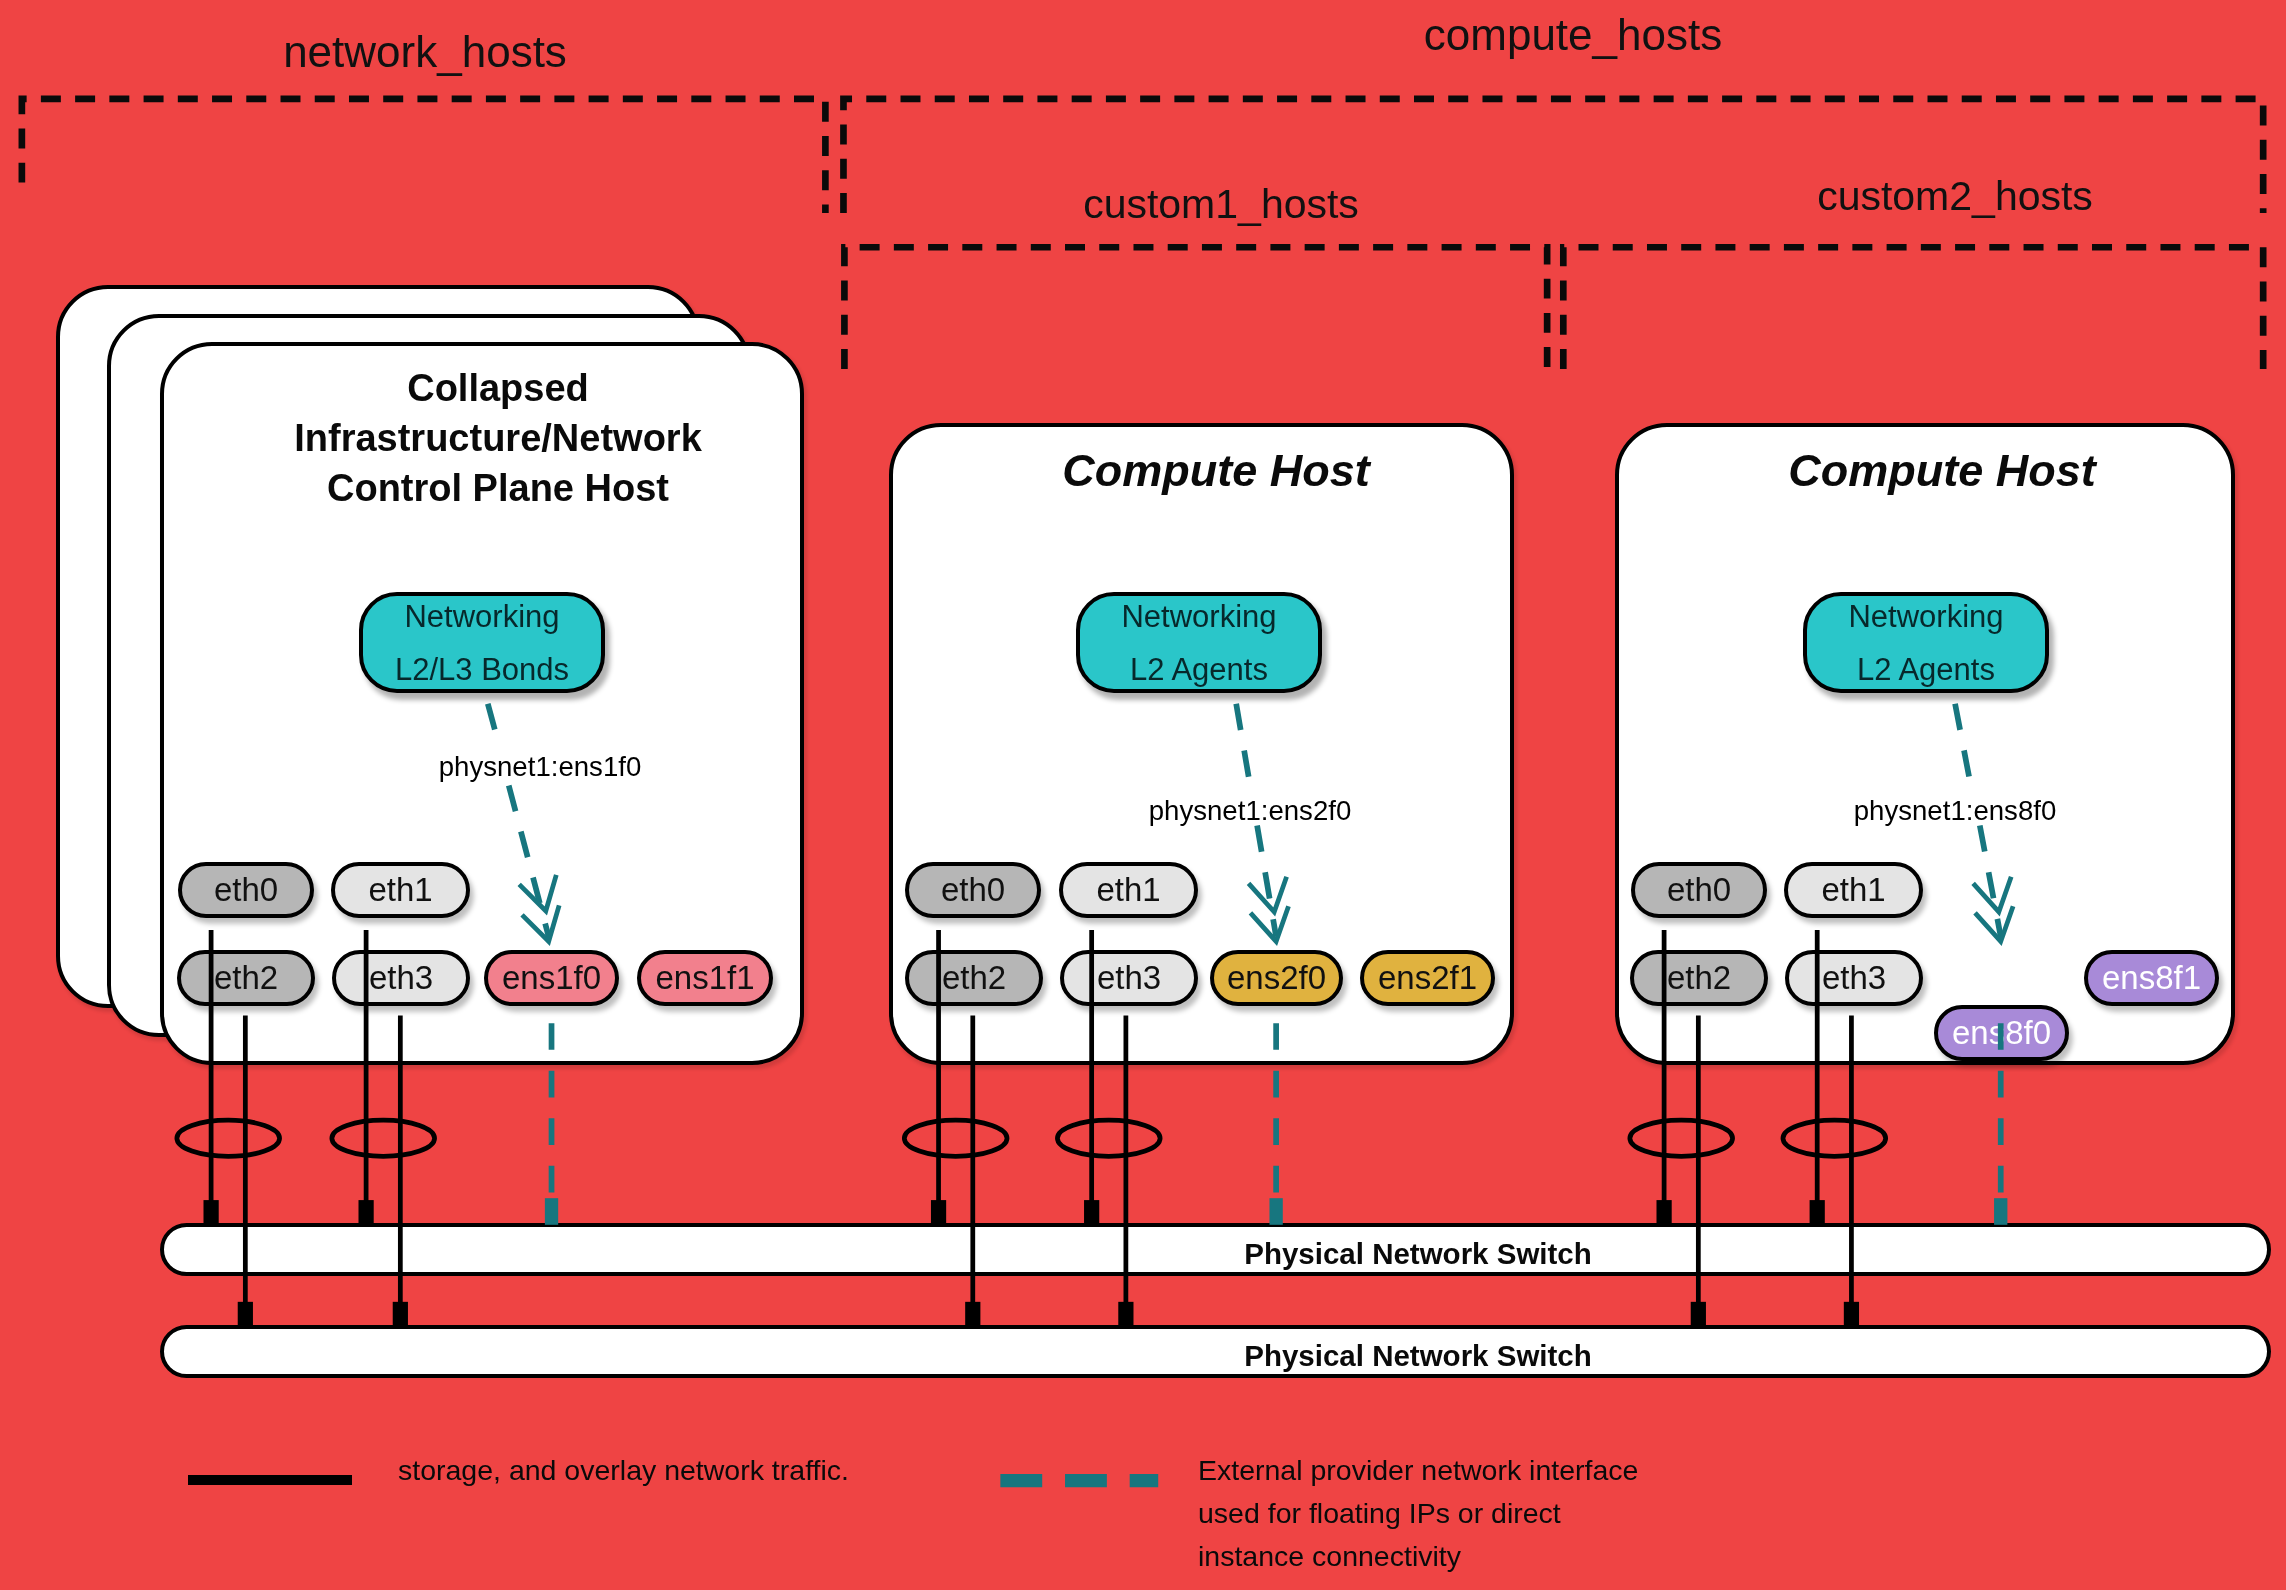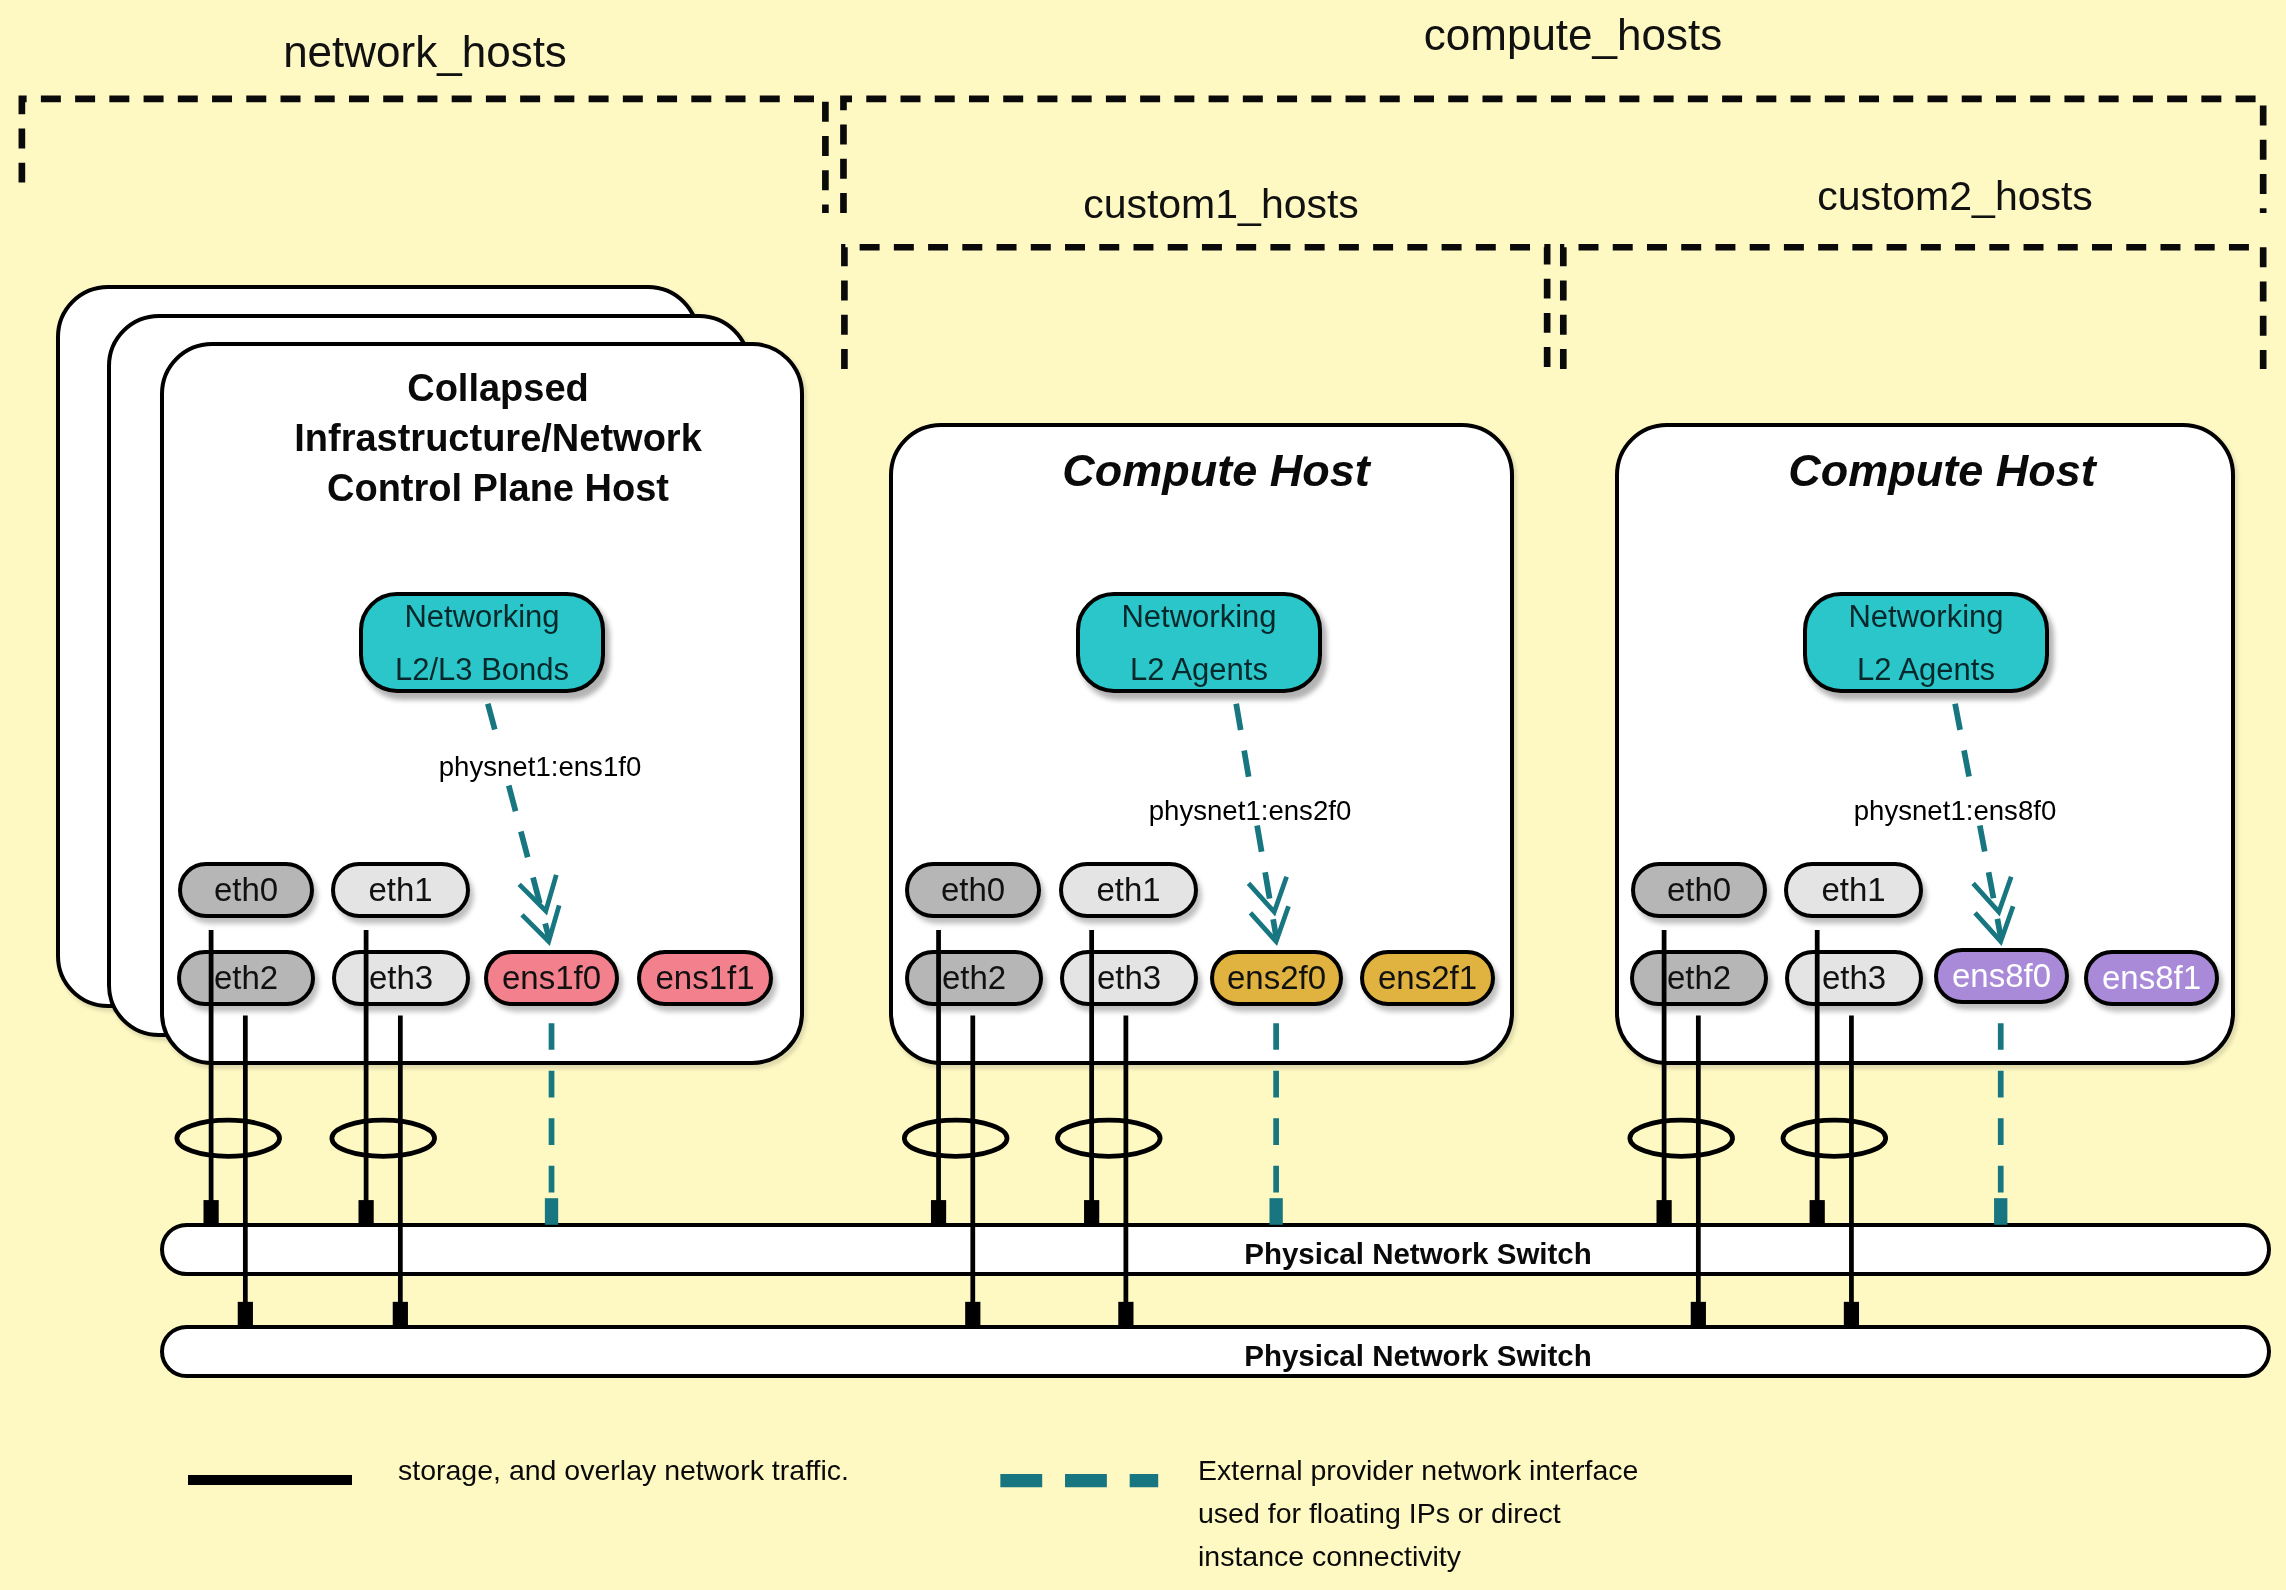--- a/index.html
+++ b/index.html
@@ -1,17 +1,17 @@
 <!DOCTYPE html>
 <html style="font-size:15px"><head>
 <meta charset="utf-8">
 <style>
   html,body{margin:0;padding:0;background:#fff;}
   #canvas{
-    position:relative;width:2286px;height:1590px;background:#fef9c3;
+    position:relative;width:2286px;height:1590px;background:#ef4444;
     font-family:"Liberation Sans", sans-serif;color:#0a0a0a;overflow:hidden;
   }
   .abs{position:absolute;}
   .cx{transform:translateX(-50%);white-space:nowrap;}
   .glabel{font-size:44px;font-weight:400;color:#111;}
   .glabel.small{font-size:41px;}
   .hostbox{position:absolute;background:#fff;border:4.8px solid #000;border-radius:52px;box-sizing:border-box;box-shadow:2.9px 3.8px 3.8px rgba(0,0,0,0.12);}
   .htitle{font-weight:700;text-align:center;margin-left:16px;}
   .infra-title{font-size:38px;line-height:50px;}
   .comp-title{font-size:45px;font-style:italic;}
@@ -82,21 +82,21 @@
   <div class="abs cx htitle comp-title" style="left:1926px;top:445px">Compute Host</div>
   <div class="agent" style="left:1803px;top:592px;width:246px;height:101px">
     <div>Networking</div>
     <div>L2 Agents</div>
   </div>
   <div class="abs cx physnet" style="left:1955px;top:795px">physnet1:ens8f0</div>
   <div class="pill nic-dark" style="left:1631px;top:862px;width:136px">eth0</div>
   <div class="pill nic-light" style="left:1784px;top:862px;width:139px">eth1</div>
   <div class="pill nic-dark" style="left:1630px;top:950px;width:138px">eth2</div>
   <div class="pill nic-light" style="left:1785px;top:950px;width:138px">eth3</div>
-  <div class="pill nic-purple" style="left:1934px;top:948px;width:135px">ens8f0</div>
+  <div class="pill nic-purple" style="left:1934px;top:1005px;width:135px">ens8f0</div>
   <div class="pill nic-purple" style="left:2084px;top:950px;width:135px">ens8f1</div>
 
   <div class="switch" style="top:1223px">
     <div class="swlabel" style="top:27px">Physical Network Switch</div>
   </div>
   <div class="switch" style="top:1325px">
     <div class="swlabel" style="top:27px">Physical Network Switch</div>
   </div>
 
   <div class="legend-line" style="left:188px;top:1475px;width:164px;height:9.5px"></div>

